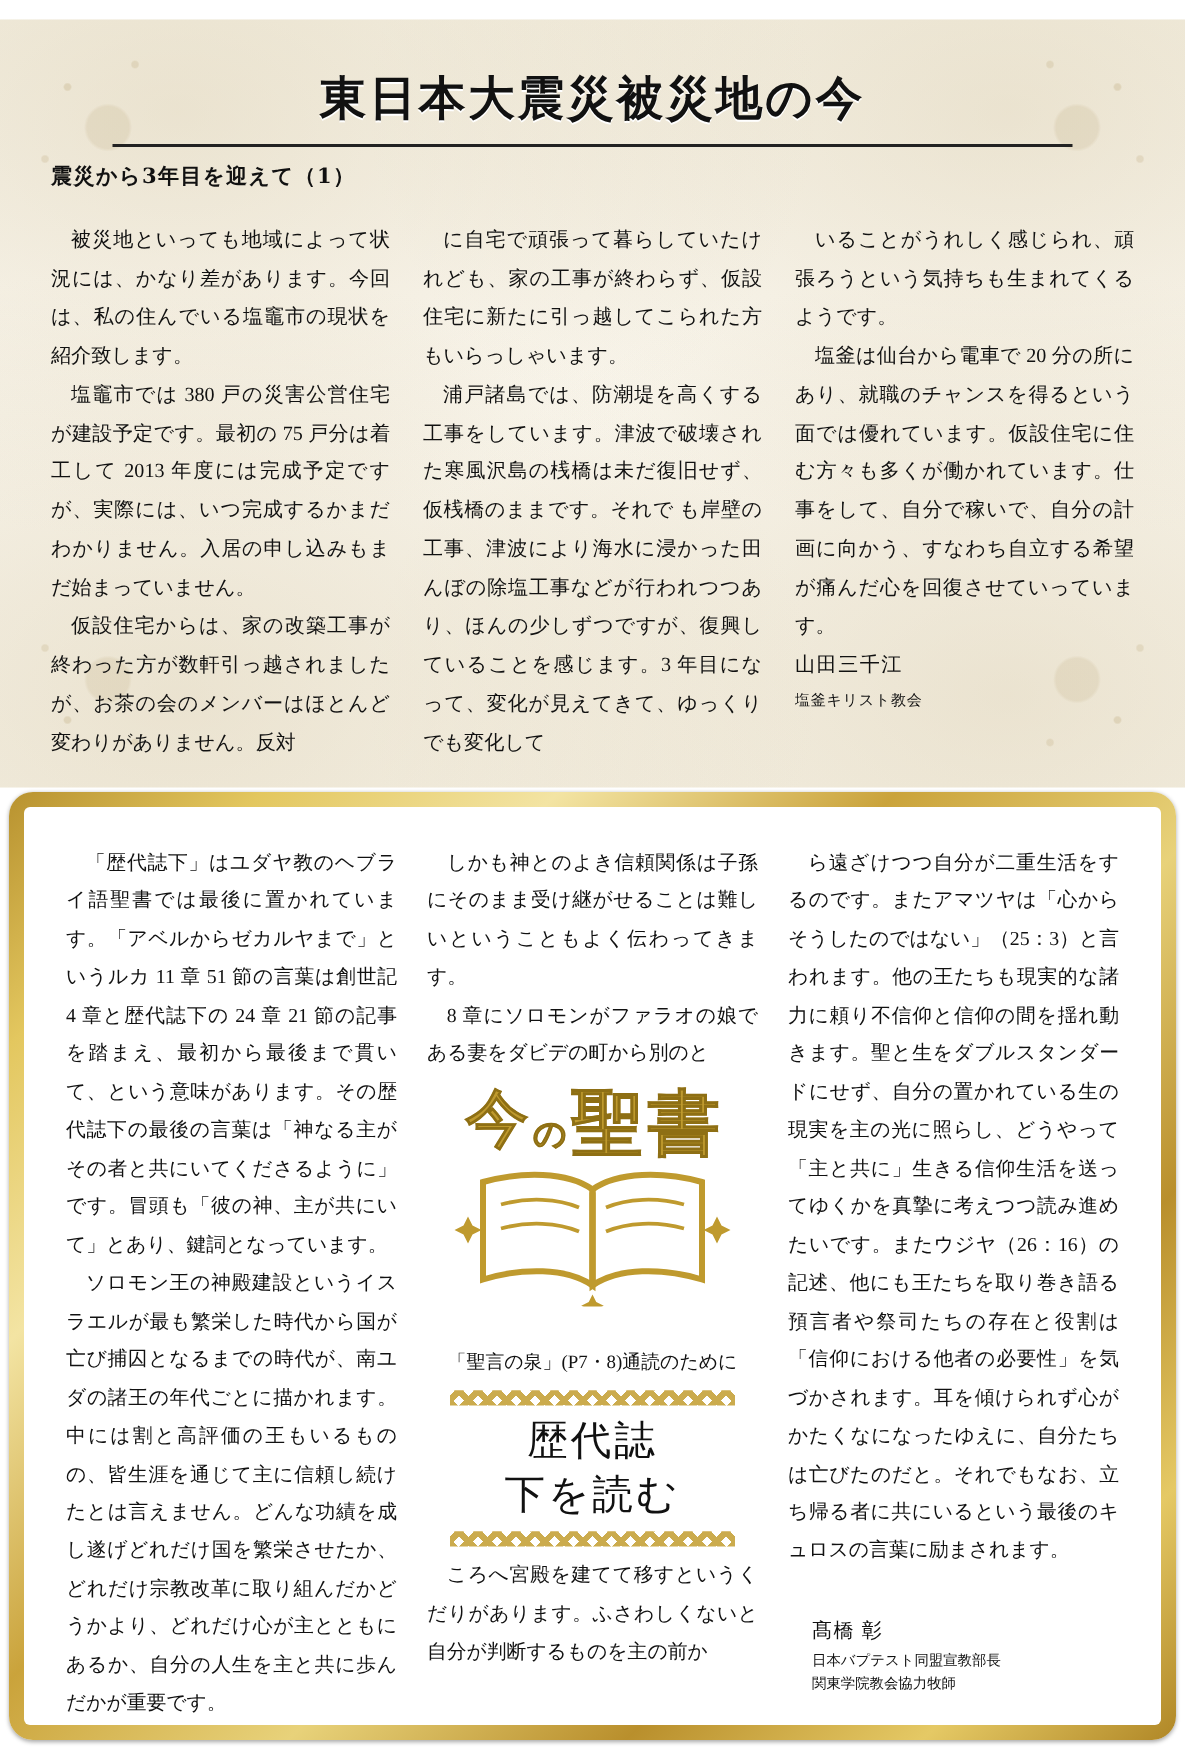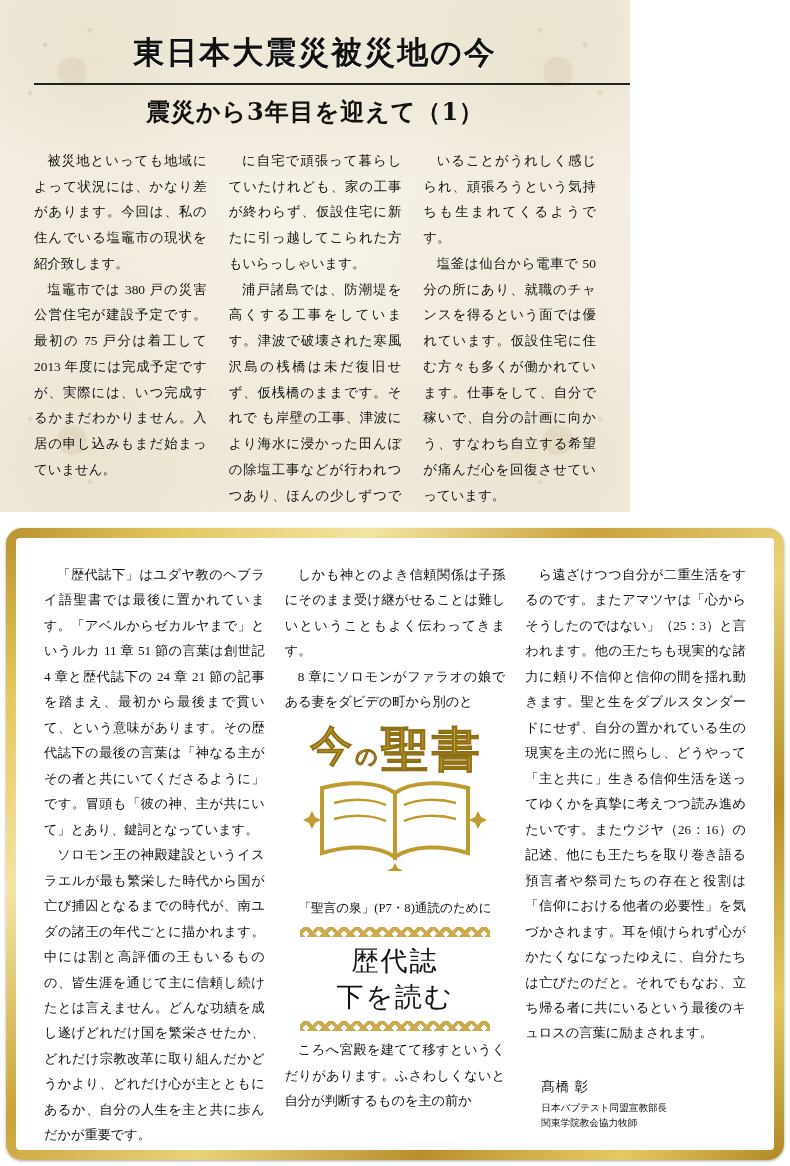--- a/index.html
+++ b/index.html
@@ -7,21 +7,21 @@
     width:790px;height:1166px;
     background:#ffffff;
     font-family:"Liberation Serif","DejaVu Serif",serif;
     color:#111;
     overflow:hidden;
   }
   .page{position:relative;width:790px;height:1166px;}
 
   
   .top-article{
-    position:absolute;left:0;top:0;width:630px;height:512px;
+    position:absolute;left:0;top:13px;width:790px;height:512px;
     background:
       radial-gradient(ellipse at 15% 12%, rgba(210,195,160,.35) 0%, rgba(210,195,160,0) 45%),
       radial-gradient(ellipse at 85% 12%, rgba(210,195,160,.35) 0%, rgba(210,195,160,0) 45%),
       radial-gradient(ellipse at 15% 88%, rgba(210,195,160,.35) 0%, rgba(210,195,160,0) 45%),
       radial-gradient(ellipse at 85% 88%, rgba(210,195,160,.35) 0%, rgba(210,195,160,0) 45%),
       linear-gradient(180deg,#f6f2e6 0%,#fbf8f0 35%,#f7f3e8 100%);
     box-sizing:border-box;
     overflow:hidden;
   }
   .top-article .corner-orn{
@@ -47,22 +47,22 @@
     letter-spacing:2px;
     margin:6px 0 0 0;
     font-family:"DejaVu Serif","Liberation Serif",serif;
     text-shadow:0 1px 0 #fff;
   }
   .title-rule{
     width:640px;height:2px;margin:9px auto 0 auto;
     background:#222;
   }
   .sub-title{
-    text-align:center;
-    font-size:24px;
+    text-align:left;
+    font-size:14px;
     font-weight:700;
     margin-top:11px;
     letter-spacing:1px;
     font-family:"DejaVu Serif","Liberation Serif",serif;
   }
 
   .cols3{
     display:flex;gap:22px;margin-top:20px;
   }
   .cols3 .col{
@@ -172,28 +172,29 @@
 
     <div class="top-inner">
       <h1 class="main-title">東日本大震災被災地の今</h1>
       <div class="title-rule"></div>
       <h2 class="sub-title">震災から3年目を迎えて（1）</h2>
 
       <div class="cols3">
         <div class="col">
           <p>被災地といっても地域によって状況には、かなり差があります。今回は、私の住んでいる塩竈市の現状を紹介致します。</p>
           <p>塩竈市では 380 戸の災害公営住宅が建設予定です。最初の 75 戸分は着工して 2013 年度には完成予定ですが、実際には、いつ完成するかまだわかりません。入居の申し込みもまだ始まっていません。</p>
+          <p>仮設住宅からは、家の改築工事が終わった方が数軒引っ越されましたが、お茶の会のメンバーはほとんど変わりがありません。反対</p>
         </div>
         <div class="col">
           <p>に自宅で頑張って暮らしていたけれども、家の工事が終わらず、仮設住宅に新たに引っ越してこられた方もいらっしゃいます。</p>
           <p>浦戸諸島では、防潮堤を高くする工事をしています。津波で破壊された寒風沢島の桟橋は未だ復旧せず、仮桟橋のままです。それで も岸壁の工事、津波により海水に浸かった田んぼの除塩工事などが行われつつあり、ほんの少しずつですが、復興していることを感じます。3 年目になって、変化が見えてきて、ゆっくりでも変化して</p>
         </div>
         <div class="col">
           <p>いることがうれしく感じられ、頑張ろうという気持ちも生まれてくるようです。</p>
-          <p>塩釜は仙台から電車で 50 分の所にあり、就職のチャンスを得るという面では優れています。仮設住宅に住む方々も多くが働かれています。仕事をして、自分で稼いで、自分の計画に向かう、すなわち自立する希望が痛んだ心を回復させていっています。</p>
+          <p>塩釜は仙台から電車で 20 分の所にあり、就職のチャンスを得るという面では優れています。仮設住宅に住む方々も多くが働かれています。仕事をして、自分で稼いで、自分の計画に向かう、すなわち自立する希望が痛んだ心を回復させていっています。</p>
           <div class="signature">
             <div class="sig-name">山田三千江</div>
             <div class="sig-org">塩釜キリスト教会</div>
           </div>
         </div>
       </div>
     </div>
   </section>
 
   <section class="bottom-article">

